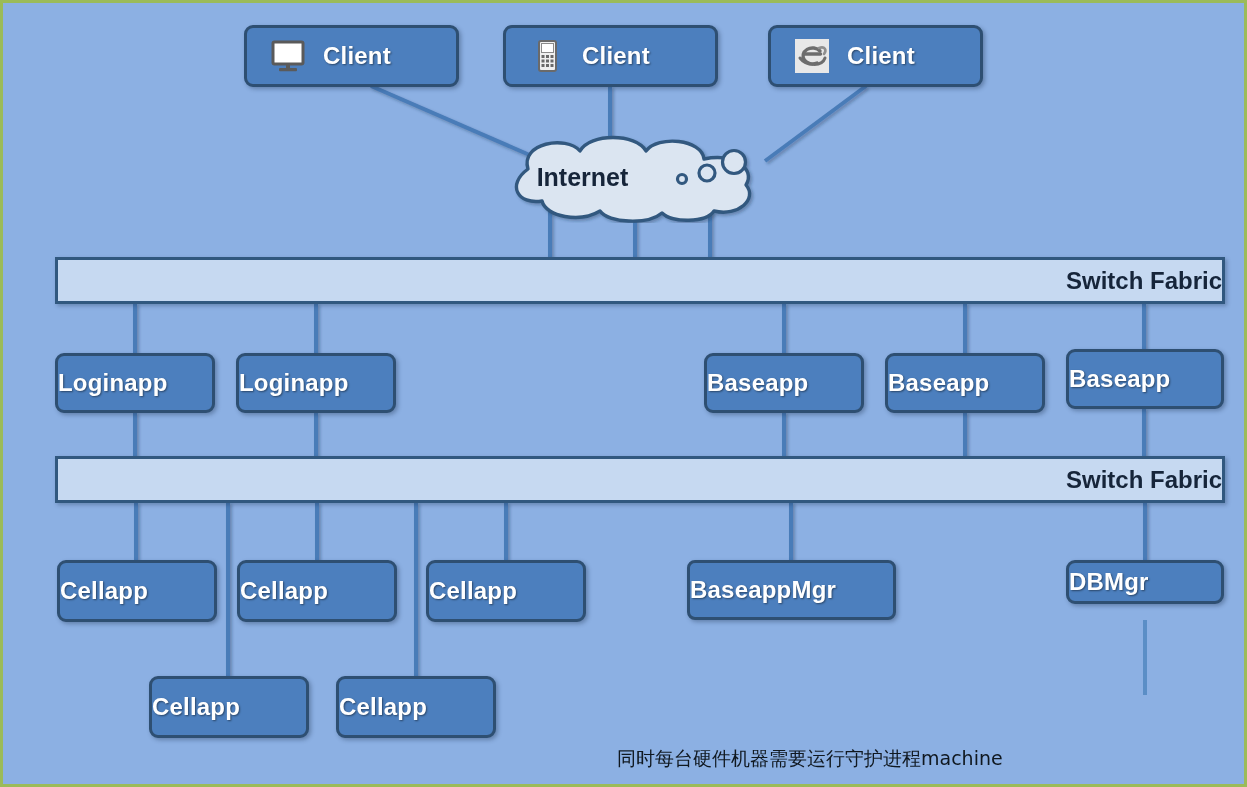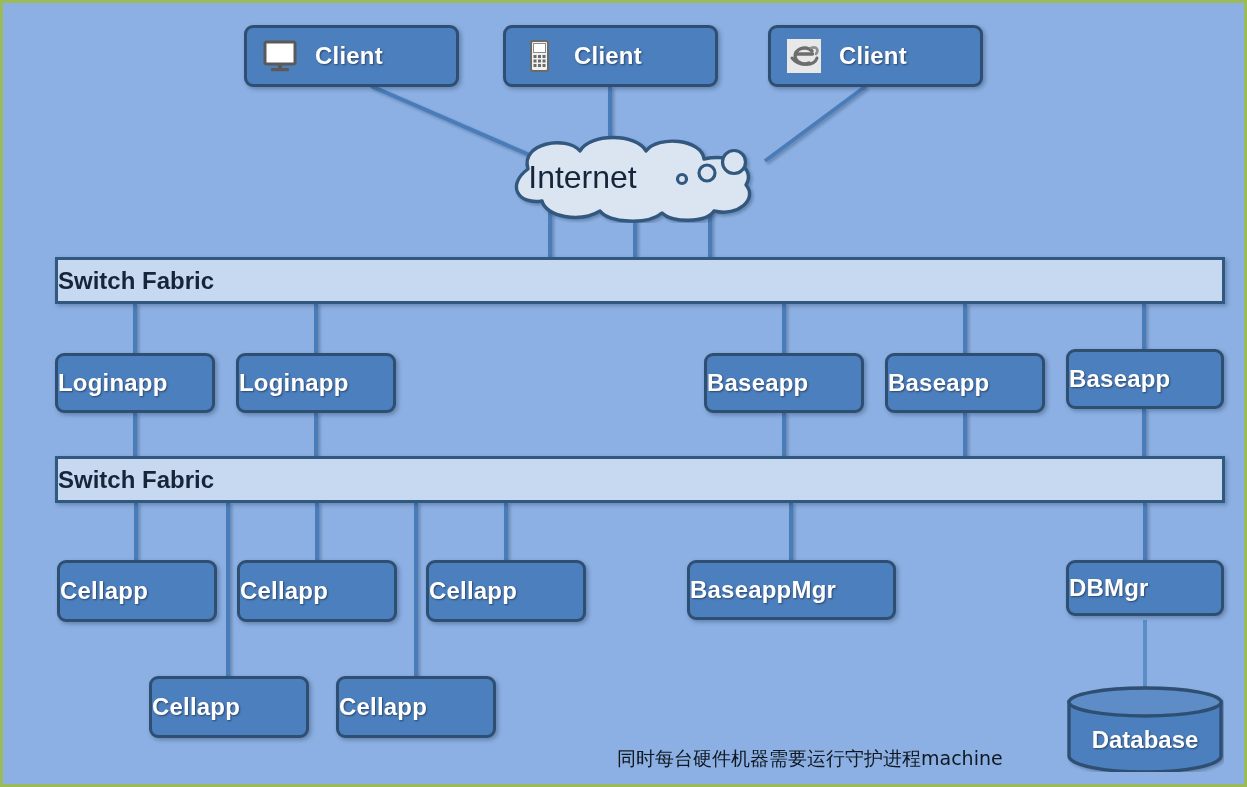--- a/index.html
+++ b/index.html
@@ -41,30 +41,30 @@
     font-weight: bold;
     font-size: 24px;
     letter-spacing: 0.2px;
     text-shadow: 1px 1px 2px rgba(0,0,0,0.45);
     box-shadow: 2px 2px 4px rgba(20,40,70,0.35);
     z-index: 5;
     white-space: nowrap;
   }
   .node.client {
     justify-content: flex-start;
-    padding-left: 16px;
+    padding-left: 24px;
     gap: 18px;
   }
   .node .label { display: inline-block; }
   .fabric {
     position: absolute;
     box-sizing: border-box;
     display: flex;
     align-items: center;
-    justify-content: flex-start;
+    justify-content: flex-end;
     background: #c6d9f1;
     border: 3px solid #31587f;
     color: #16253a;
     font-weight: bold;
     font-size: 24px;
     z-index: 6;
     box-shadow: 2px 2px 4px rgba(20,40,70,0.3);
   }
   .cloud-wrap {
     position: absolute;
@@ -73,22 +73,22 @@
   .cloud-text {
     position: absolute;
     left: 0;
     top: 0;
     width: 100%;
     height: 100%;
     display: flex;
     align-items: center;
     justify-content: center;
     color: #16253a;
-    font-weight: normal;
-    font-size: 32px;
+    font-weight: bold;
+    font-size: 25px;
     pointer-events: none;
     padding-right: 86px;
     box-sizing: border-box;
   }
   .db-wrap {
     position: absolute;
     z-index: 5;
   }
   .db-label {
     position: absolute;
@@ -283,32 +283,23 @@
   <div class="node" style="left:423px; top:557px; width:160px; height:62px;">
     <span>Cellapp</span>
   </div>
   <div class="node" style="left:146px; top:673px; width:160px; height:62px;">
     <span>Cellapp</span>
   </div>
   <div class="node" style="left:333px; top:673px; width:160px; height:62px;">
     <span>Cellapp</span>
   </div>
 
-  <div class="node" style="left:684px; top:557px; width:209px; height:60px;">
+  <div class="node" style="left:684px; top:557px; width:209px; height:60px;border-radius:8px;">
     <span>BaseappMgr</span>
   </div>
-  <div class="node" style="left:1063px; top:557px; width:158px; height:56px;">
+  <div class="node" style="left:1063px; top:557px; width:158px; height:44px;">
     <span>DBMgr</span>
   </div>
 
-  <div class="db-wrap" style="left:1063px; top:683px; width:158px; height:86px;">
-    <svg viewBox="0 0 158 86" width="158" height="86" xmlns="http://www.w3.org/2000/svg">
-      <g filter="url(#softshadow)">
-        <path d="M3 16 L3 70 A76 16 0 0 0 155 70 L155 16 Z" fill="#4c7fbe" stroke="#2e4f72" stroke-width="3.4"></path>
-        <ellipse cx="79" cy="16" rx="76" ry="14" fill="#5d8cc7" stroke="#2e4f72" stroke-width="3.4"></ellipse>
-      </g>
-    </svg>
-    <div class="db-label">Database</div>
-  </div>
 
   <div class="caption" style="left:597px; top:743px;">同时每台硬件机器需要运行守护进程machine</div>
 
 </div>
 
 </body></html>

